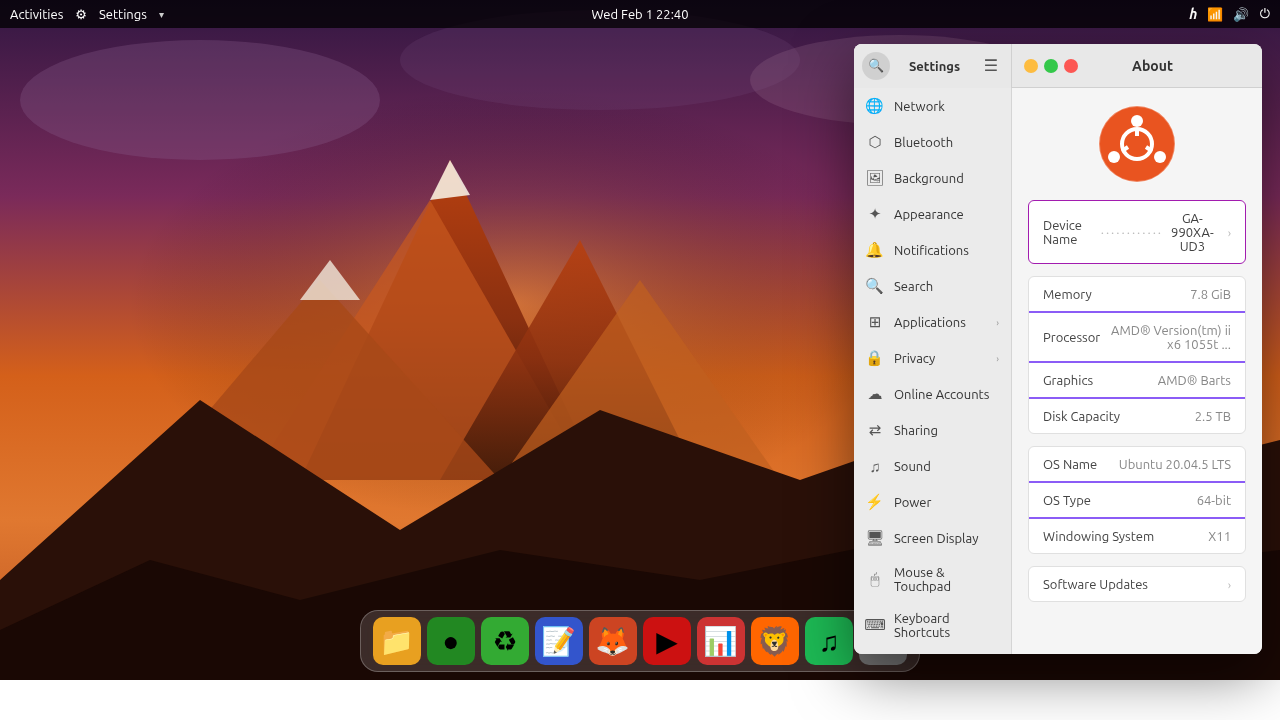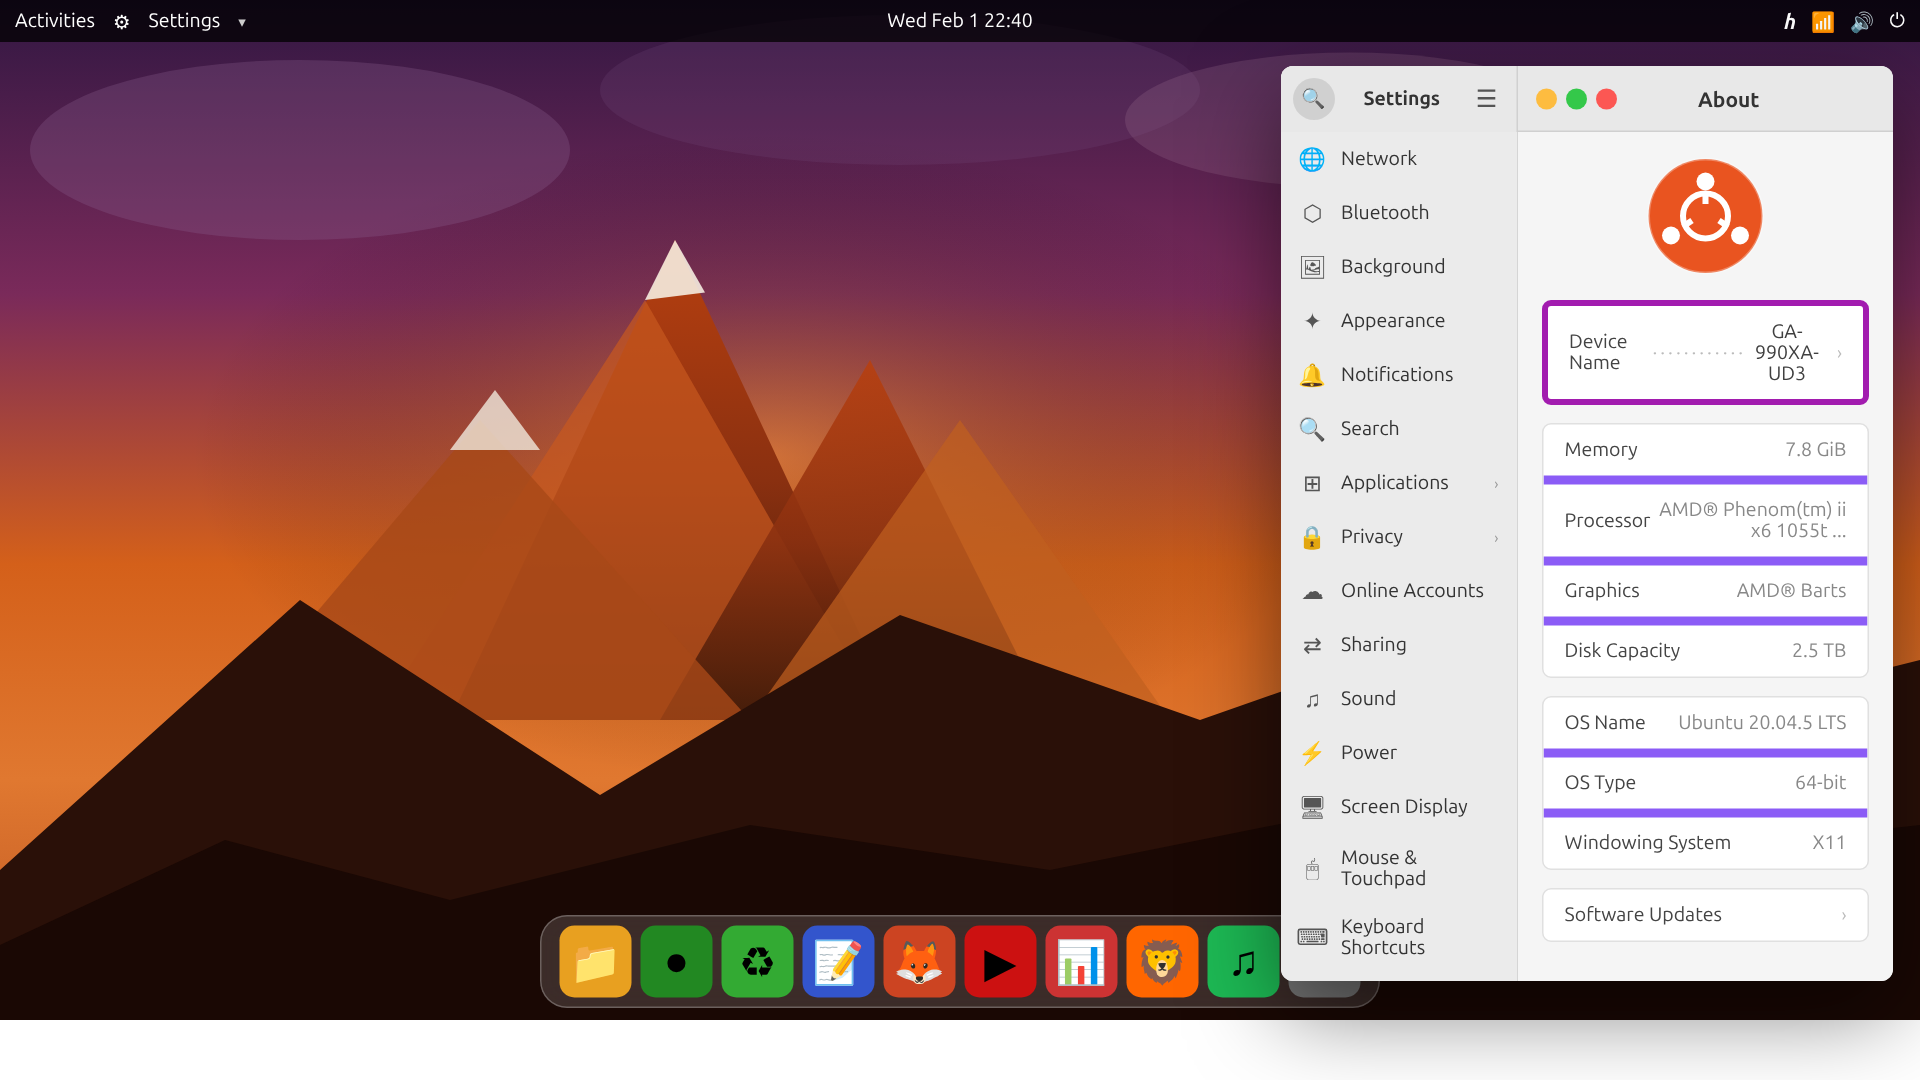--- a/index.html
+++ b/index.html
@@ -300,21 +300,21 @@
       margin-bottom: 12px;
       overflow: hidden;
       border: 1px solid #e0e0e0;
     }
 
     .info-row {
       display: flex;
       align-items: center;
       justify-content: space-between;
       padding: 10px 14px;
-      border-bottom: 6px solid #8b5cf6;
+      border-bottom: 2px solid #8b5cf6;
       font-size: 13px;
     }
 
     .info-row:last-child { border-bottom: none; }
 
     .info-label {
       color: #444;
       font-weight: 400;
     }
 
@@ -337,21 +337,21 @@
     .device-name-row {
       display: flex;
       align-items: center;
       justify-content: space-between;
       padding: 10px 14px;
       font-size: 13px;
       cursor: pointer;
       background: white;
       border-radius: 6px;
       margin-bottom: 12px;
-      border: 4px solid #a21caf;
+      border: 1px solid #a21caf;
     }
 
     .device-name-label { color: #444; font-weight: 400; }
 
     .device-name-value-group {
       display: flex;
       align-items: center;
       gap: 6px;
     }
 
@@ -543,21 +543,21 @@
           </div>
         </div>
 
         <div class="info-section" id="specs-section">
         <div class="info-row">
               <span class="info-label">Memory</span>
               <span class="info-value">7.8 GiB</span>
             </div>
             <div class="info-row">
               <span class="info-label">Processor</span>
-              <span class="info-value">AMD® Phenom(tm) ii x6 1055t ...</span>
+              <span class="info-value">AMD® Version(tm) ii x6 1055t ...</span>
             </div>
             <div class="info-row">
               <span class="info-label">Graphics</span>
               <span class="info-value">AMD® Barts</span>
             </div>
             <div class="info-row">
               <span class="info-label">Disk Capacity</span>
               <span class="info-value">2.5 TB</span>
             </div>
           </div>

